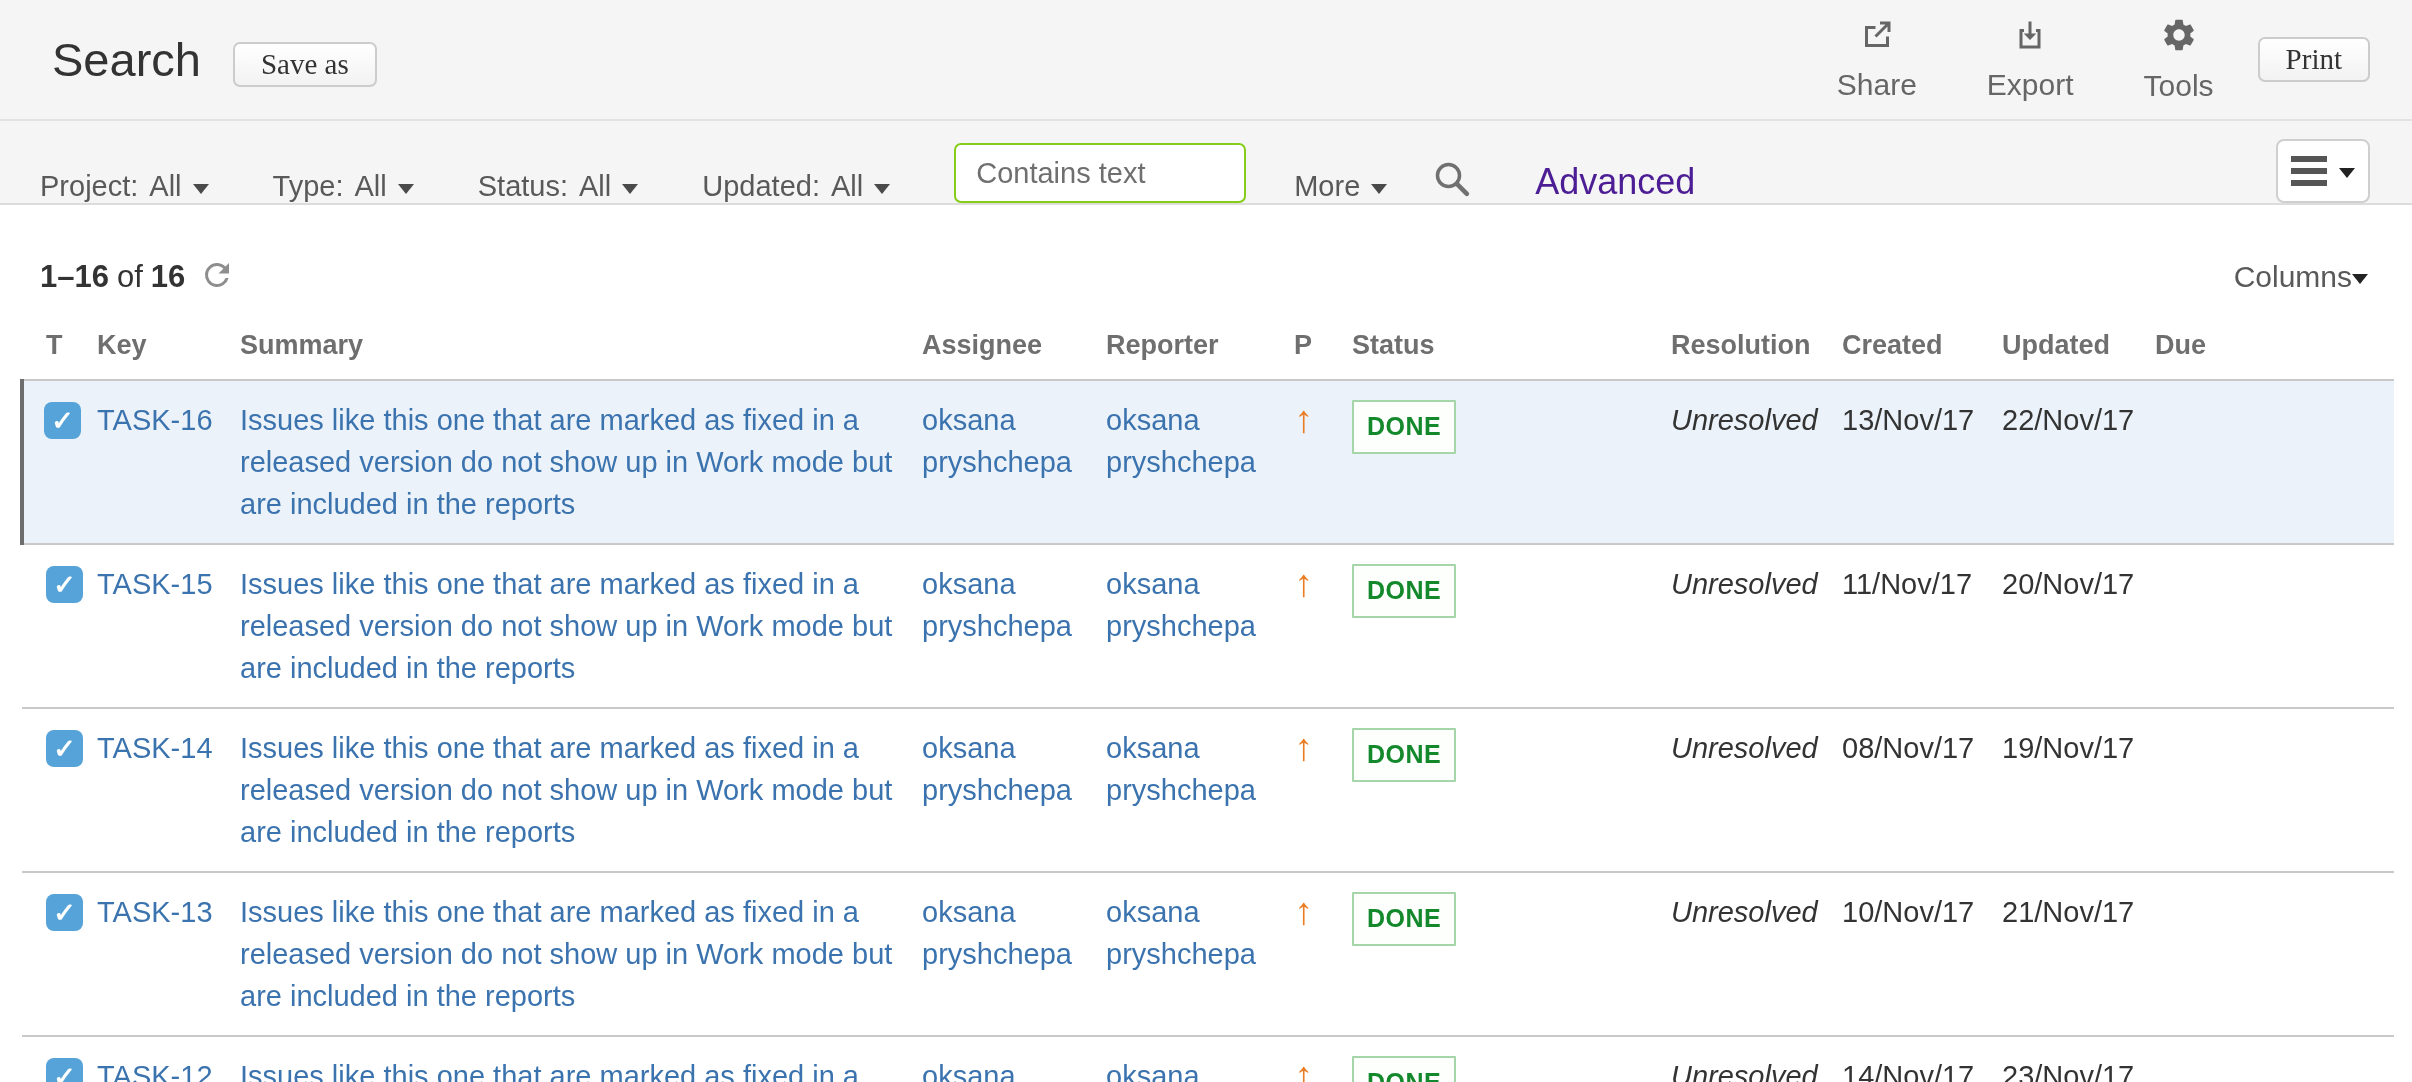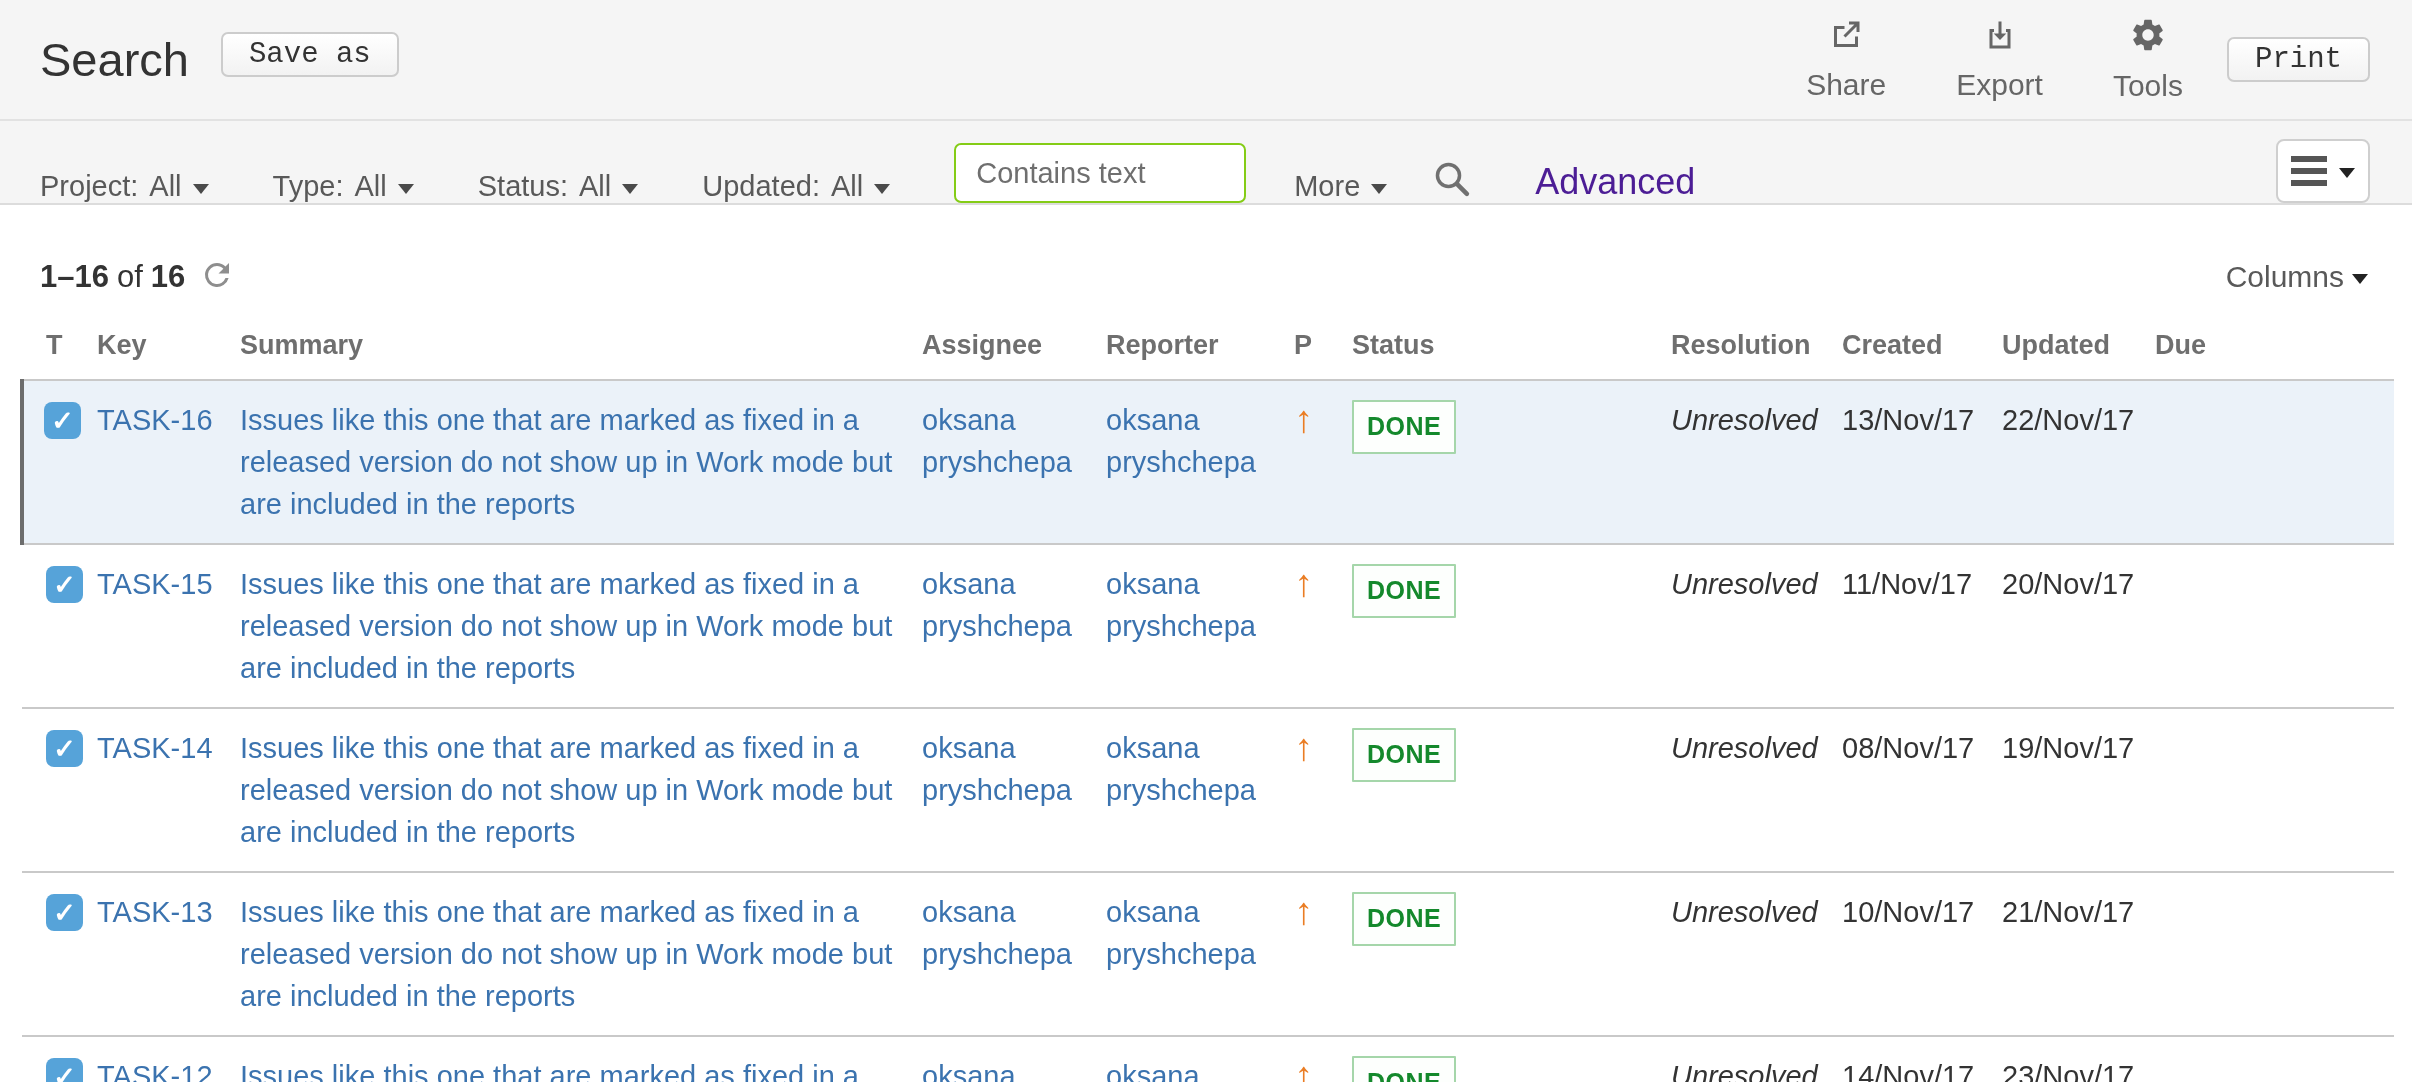--- a/index.html
+++ b/index.html
@@ -8,24 +8,24 @@
     width:2412px; height:1082px; overflow:hidden;
     font-family:"Liberation Sans", sans-serif;
     background:#ffffff; color:#333;
   }
   
   .page-header {
     height:121px; background:#f5f5f5; border-bottom:2px solid #e2e2e2;
     display:flex; align-items:center; justify-content:space-between;
     padding:0 42px 0 40px;
   }
-  .header-left { display:flex; align-items:flex-start; }
+  .header-left { display:flex; align-items:flex-end;margin-left:12px; }
   h1.page-title { font-size:47px; font-weight:400; color:#333; margin:0; }
   .aui-btn {
-    font-family:Liberation Mono, monospace; font-size:29px; color:#333;
+    font-family:Liberation Serif, serif; font-size:29px; color:#333;
     background:linear-gradient(#ffffff,#f2f2f2);
     border:2px solid #cccccc; border-radius:7px;
     padding:4px 26px; cursor:pointer;
   }
   .save-as { margin-left:32px; }
   .header-right { display:flex; align-items:center; }
   .tool-item {
     display:inline-flex; align-items:center; gap:15px;
     font-size:30px; color:#666; margin-left:70px; cursor:pointer;flex-direction:column;
   }
@@ -64,21 +64,21 @@
 
   
   .results-bar {
     display:flex; align-items:center; padding:52px 44px 24px 40px;
     font-size:31px; color:#333;
   }
   .results-count { display:flex; align-items:center; gap:8px; }
   .results-count .b { font-weight:700; }
   .refresh-btn { background:none; border:none; padding:0; margin-left:14px; cursor:pointer; display:flex; }
   .columns-dd {
-    margin-left:auto; display:inline-flex; align-items:center; gap:8px;
+    margin-left:auto; display:inline-flex; align-items:center; gap:0;
     font-size:30px; color:#595959; cursor:pointer;
   }
 
   
   table.issue-table {
     table-layout:fixed; border-collapse:collapse;
     width:2372px; margin:0 20px;
   }
   .issue-table th {
     text-align:left; font-size:27px; font-weight:700; color:#6f6f6f;

